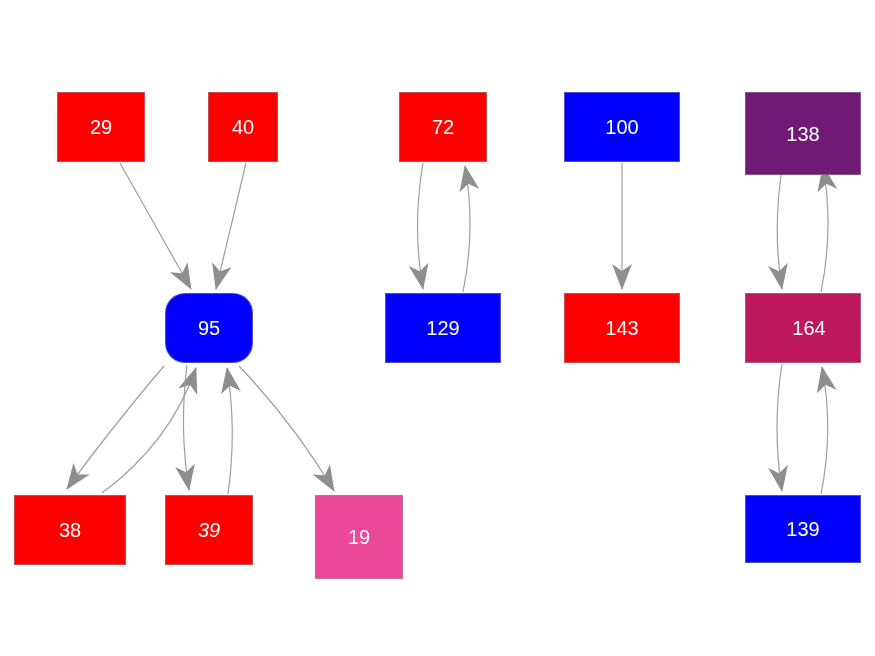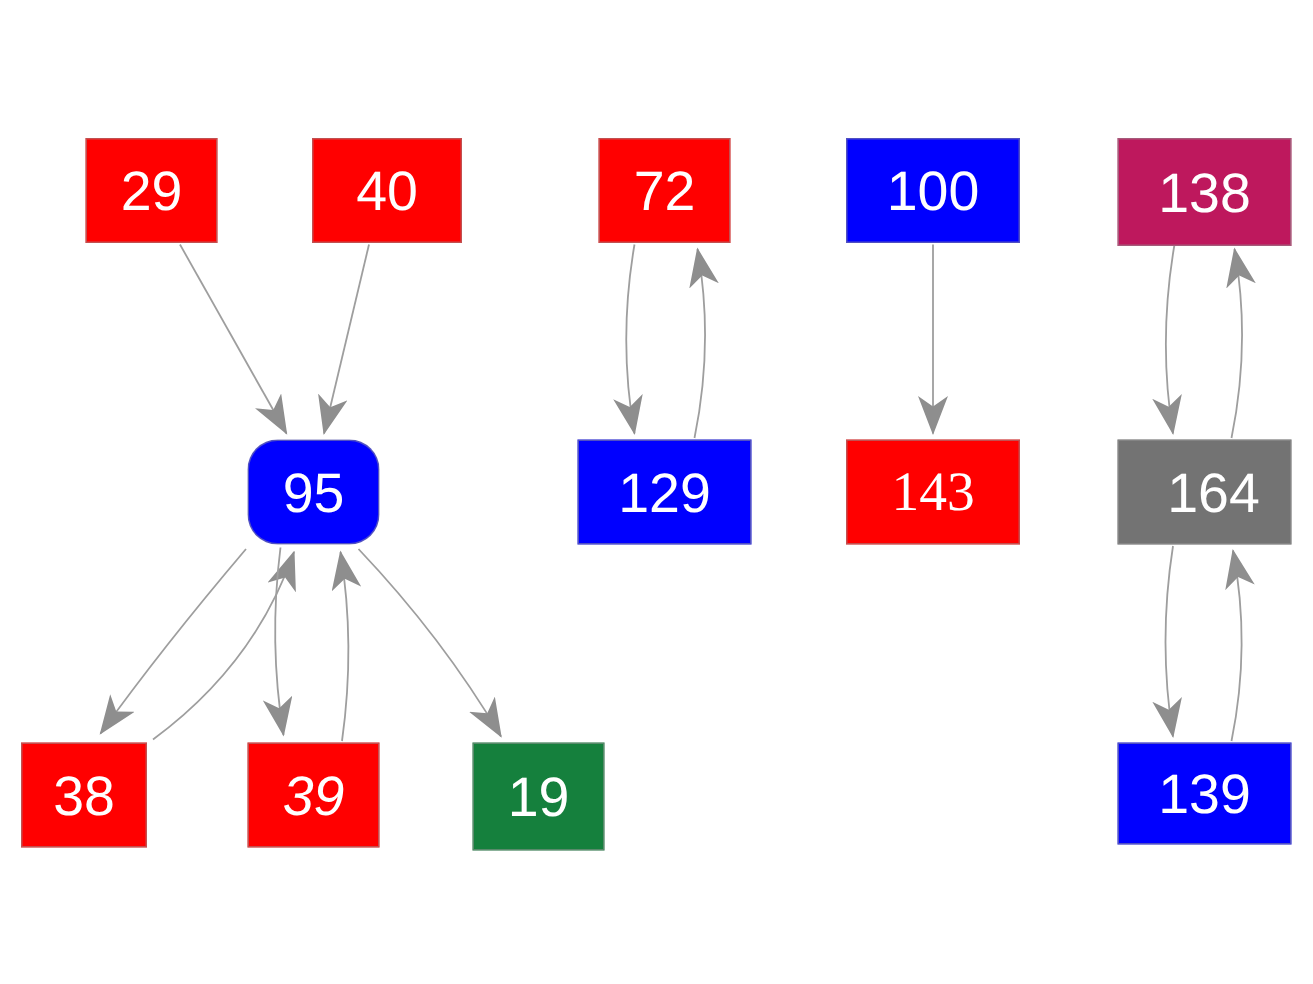--- a/index.html
+++ b/index.html
@@ -26,21 +26,21 @@
     z-index: 2;
     display: flex;
     align-items: center;
     justify-content: center;
     box-sizing: border-box;
     border: 1px solid rgba(145,145,145,0.55);
     cursor: default;
   }
   .node .label {
     color: #ffffff;
-    font-size: 37px;
+    font-size: 20px;
     line-height: 1;
     user-select: none;
   }
 </style>
 </head>
 <body>
 
 <div id="canvas">
   <svg id="edge-layer" width="875" height="656" viewBox="0 0 875 656">
     <defs>
@@ -62,50 +62,50 @@
         <path d="M102,493 Q170,443 196,368" fill="none" stroke="#9e9e9e" stroke-width="1.2" marker-end="url(#arrowhead)"></path>
         <path d="M187,365 Q179,428 189,490" fill="none" stroke="#9e9e9e" stroke-width="1.2" marker-end="url(#arrowhead)"></path>
         <path d="M228,494 Q237,430 227,368" fill="none" stroke="#9e9e9e" stroke-width="1.2" marker-end="url(#arrowhead)"></path>
         <path d="M239,366 Q295,425 334,491" fill="none" stroke="#9e9e9e" stroke-width="1.2" marker-end="url(#arrowhead)"></path>
       </g>
   </svg>
   <div id="node-layer">
       <div class="node" style="left: 57px; top: 92px; width: 88px; height: 70px; background: rgb(255, 0, 0);">
         <span class="label">29</span>
       </div>
-      <div class="node" style="left: 208px; top: 92px; width: 100px; height: 70px; background: rgb(255, 0, 0); justify-content: center;">
+      <div class="node" style="left: 208px; top: 92px; width: 70px; height: 70px; background: rgb(255, 0, 0); justify-content: center;">
         <span class="label">40</span>
       </div>
       <div class="node" style="left: 399px; top: 92px; width: 88px; height: 70px; background: rgb(255, 0, 0);">
         <span class="label">72</span>
       </div>
       <div class="node" style="left: 564px; top: 92px; width: 116px; height: 70px; background: rgb(0, 0, 255); text-align: center;">
         <span class="label">100</span>
       </div>
-      <div class="node" style="left: 745px; top: 92px; width: 116px; height: 72px; background: #be185d;">
+      <div class="node" style="left: 745px; top: 92px; width: 116px; height: 83px; background: #701a75;">
         <span class="label">138</span>
       </div>
       <div class="node" style="left: 165px; top: 293px; width: 88px; height: 70px; background: rgb(0, 0, 255); border-radius: 20px;">
         <span class="label">95</span>
       </div>
       <div class="node" style="left: 385px; top: 293px; width: 116px; height: 70px; background: rgb(0, 0, 255); text-align: center;">
         <span class="label">129</span>
       </div>
-      <div class="node" style="left: 564px; top: 293px; width: 116px; height: 70px; background: rgb(255, 0, 0); font-family: Liberation Serif, serif;">
+      <div class="node" style="left: 564px; top: 293px; width: 116px; height: 70px; background: rgb(255, 0, 0);">
         <span class="label">143</span>
       </div>
-      <div class="node" style="left: 745px; top: 293px; width: 116px; height: 70px; background: #737373; padding-left: 12px;">
+      <div class="node" style="left: 745px; top: 293px; width: 116px; height: 70px; background: #be185d; padding-left: 12px;">
         <span class="label">164</span>
       </div>
-      <div class="node" style="left: 14px; top: 495px; width: 84px; height: 70px; background: rgb(255, 0, 0);">
+      <div class="node" style="left: 14px; top: 495px; width: 112px; height: 70px; background: rgb(255, 0, 0);">
         <span class="label">38</span>
       </div>
       <div class="node" style="left: 165px; top: 495px; width: 88px; height: 70px; background: rgb(255, 0, 0); font-style: italic;">
         <span class="label">39</span>
       </div>
-      <div class="node" style="left: 315px; top: 495px; width: 88px; height: 72px; background: #15803d;">
+      <div class="node" style="left: 315px; top: 495px; width: 88px; height: 84px; background: #ec4899;">
         <span class="label">19</span>
       </div>
       <div class="node" style="left: 745px; top: 495px; width: 116px; height: 68px; background: rgb(0, 0, 255);">
         <span class="label">139</span>
       </div>
     </div>
 </div>
 
 </body></html>

